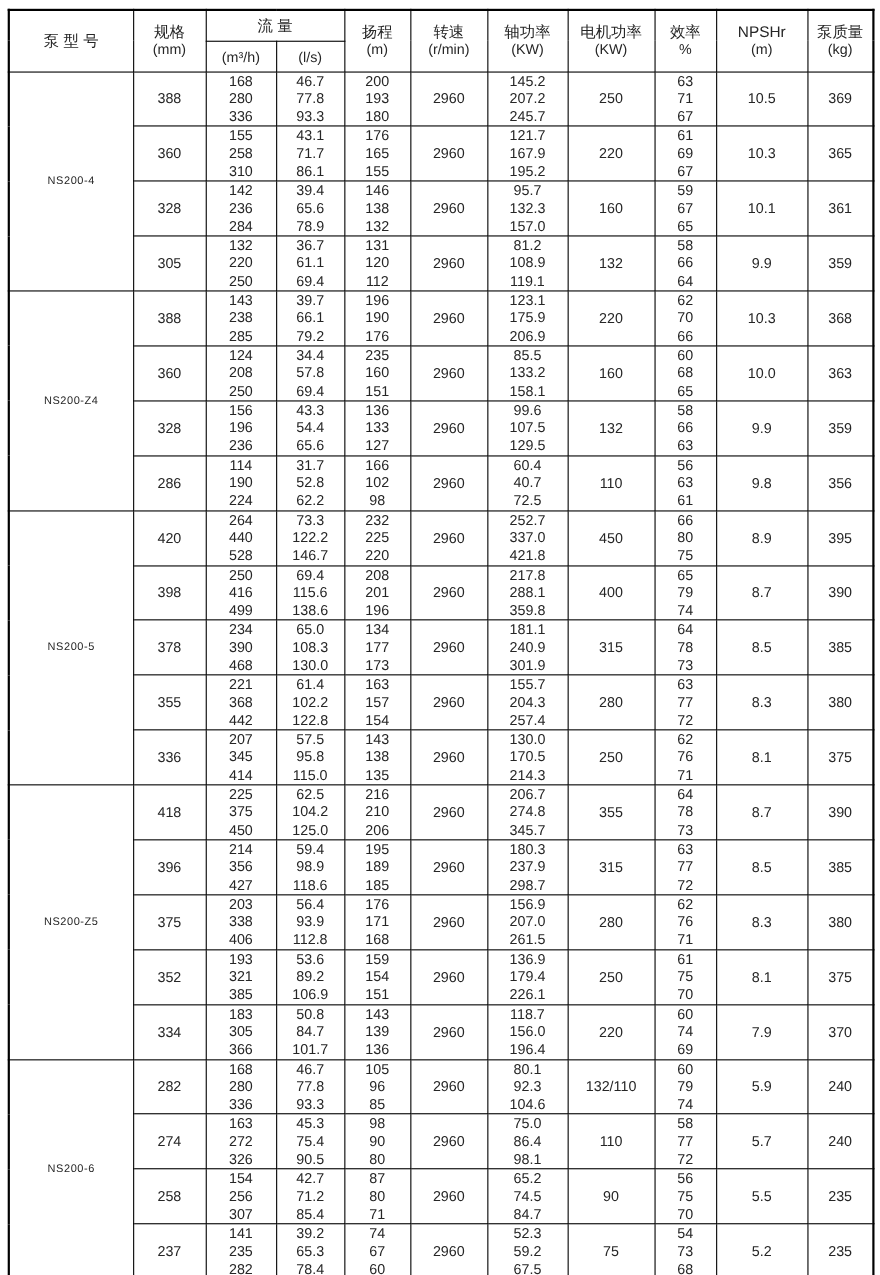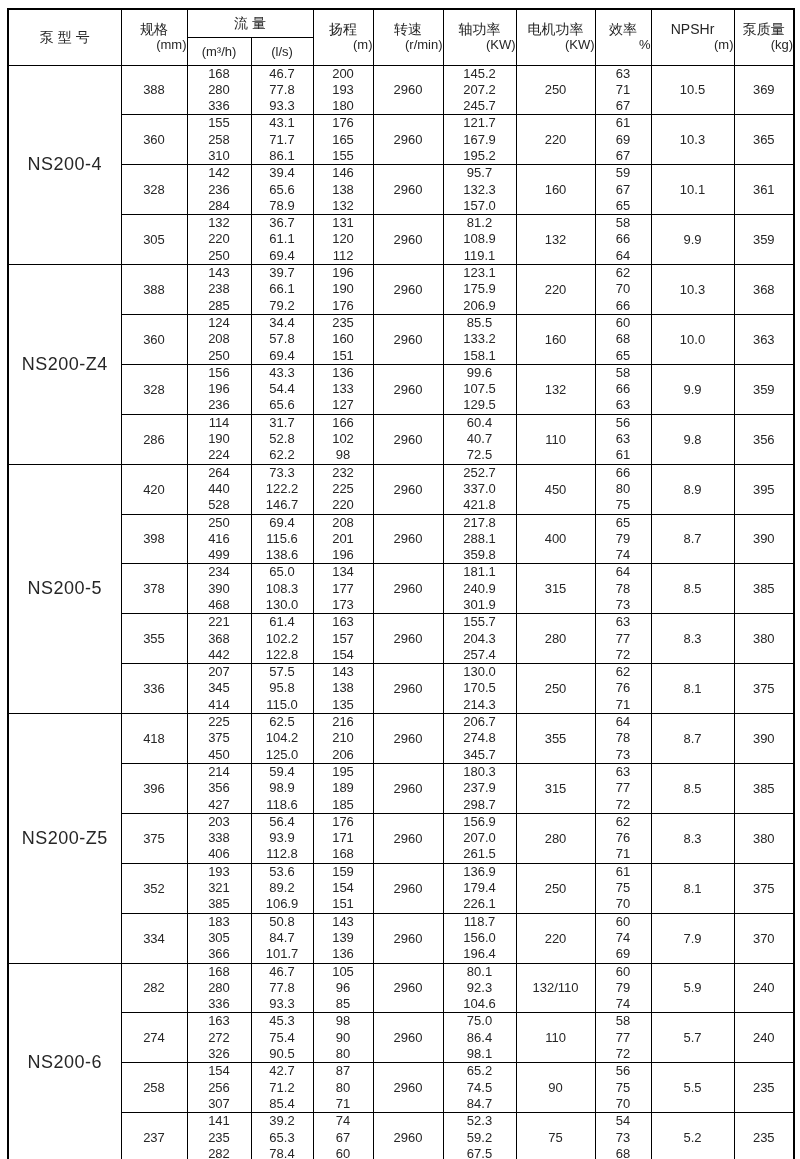--- a/index.html
+++ b/index.html
@@ -21,26 +21,26 @@
   #spec-table th, #spec-table td {
     border: 1px solid #000;
     padding: 0;
     text-align: center;
     vertical-align: middle;
     font-weight: normal;
     overflow: hidden;
   }
   thead tr { height: 28px; }
   thead th { font-size: 14px; line-height: 15px; }
-  thead .unit { font-size: 13px; text-align: right; }
+  thead .unit { font-size: 13px; }
   tbody tr { height: 49.5px; }
   tbody td { font-size: 13px; }
   tbody tr.sec-start td { border-top: 2px solid #000; }
   td .ln { line-height: 16.3px; height: 16.3px; font-size: 13px; }
-  .model-cell { font-size: 18px; letter-spacing: 0.5px; }
+  .model-cell { font-size: 10px; letter-spacing: 0.5px; }
 </style>
 </head>
 <body>
 
 <table id="spec-table">
   <colgroup>
     <col style="width:113px">
       <col style="width:66px">
       <col style="width:64px">
       <col style="width:62px">

